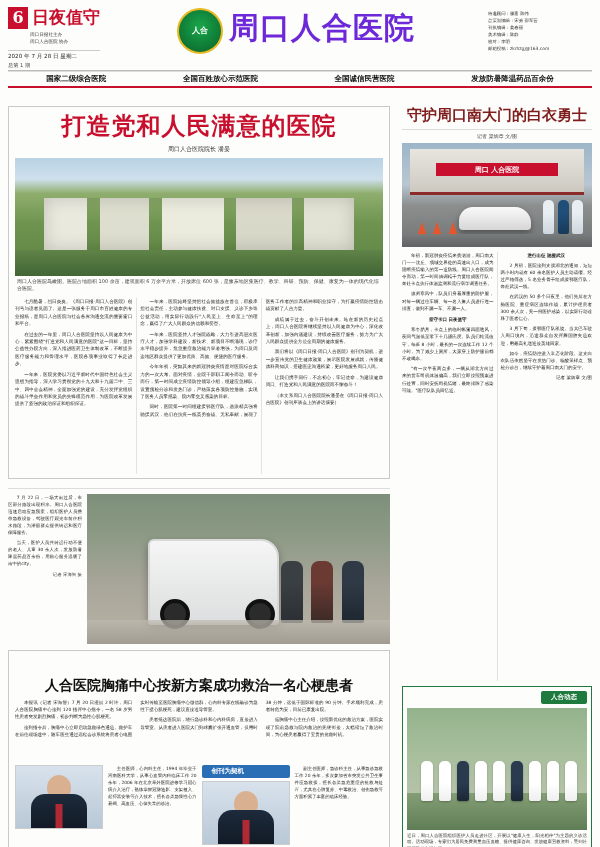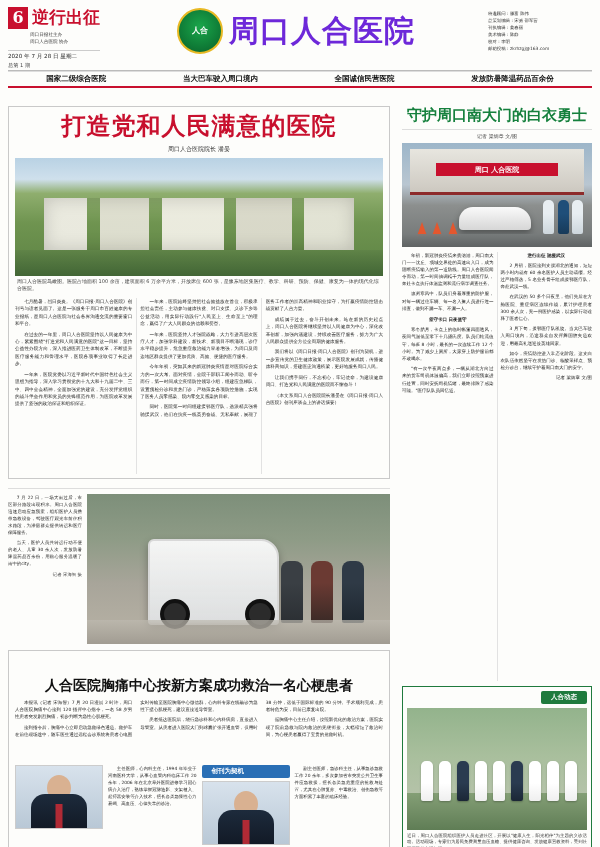--- a/index.html
+++ b/index.html
@@ -81,21 +81,21 @@
   }
   .mh-issue {
     font-size: 5.2px;
     color: #444;
     margin-top: 1px;
   }
 
   .mh-center {
     flex: 1;
     display: flex;
-    align-items: center;
+    align-items: flex-start;
     justify-content: center;
     gap: 6px;
     padding-top: 2px;
   }
   .logo-badge {
     width: 46px;
     height: 46px;
     border-radius: 50%;
     background: radial-gradient(circle at 50% 40%, #1aa64b 0%, #0f7d37 60%, #0b5f2a 100%);
     color: #fff;
@@ -379,21 +379,21 @@
     column-count: 1;
   }
   .expert-text p { margin: 0 0 3px 0; text-indent: 2em; }
   .expert-col { display: flex; flex-direction: column; }
 
   
   .r-headline {
     font-size: 15px;
     font-weight: bold;
     text-align: center;
-    color: #15803d;
+    color: #7f1d1d;
     font-family: "DejaVu Serif", serif;
     line-height: 1.3;
     border-bottom: 1px solid #ddd;
     padding-bottom: 3px;
   }
   .r-byline {
     text-align: center;
     font-size: 5px;
     color: #444;
     margin: 3px 0 4px;
@@ -516,21 +516,21 @@
 </style>
 </head>
 <body>
 
 <div class="page">
 
   <div class="masthead">
     <div class="mh-left">
       <div class="mh-top-row">
         <div class="pagenum">6</div>
-        <div class="paper-name">逆行出征</div>
+        <div class="paper-name">日夜值守</div>
       </div>
       <div class="mh-meta">
         <div>周口日报社主办</div>
         <div>周口人合医院 协办</div>
       </div>
       <div class="mh-date">2020 年 7 月 28 日 星期二</div>
       <div class="mh-issue">总第 1 期</div>
     </div>
 
     <div class="mh-center">
@@ -545,21 +545,21 @@
       <div>总策划编辑：宋勇 邵军营</div>
       <div>刊执编辑：姜春丽</div>
       <div>美术编辑：陈静</div>
       <div>校对：李明</div>
       <div>邮箱投稿：zkrhzgj@163.com</div>
     </div>
   </div>
 
   <div class="slogan-bar">
     <span>国家二级综合医院</span>
-    <span>当大巴车驶入周口境内</span>
+    <span>全国百姓放心示范医院</span>
     <span>全国诚信民营医院</span>
     <span>发放防暑降温药品百余份</span>
   </div>
 
   <div class="content">
 
     <div class="col-left">
 
       <div class="headline-box">
         <div class="headline">打造党和人民满意的医院</div>

